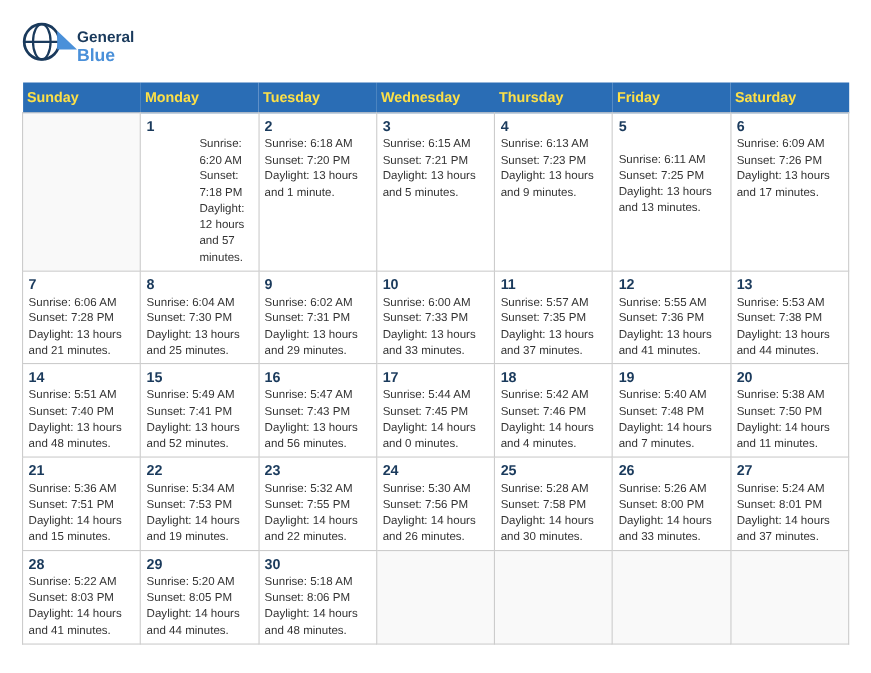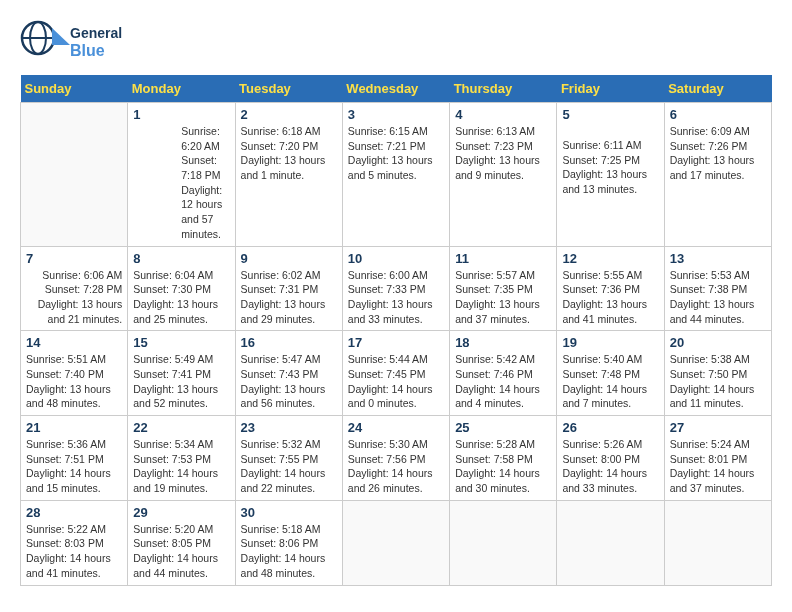--- a/index.html
+++ b/index.html
@@ -149,21 +149,21 @@
           <div class="day-number">6</div>
           <div class="day-info" style="white-space: pre-line;">Sunrise: 6:09 AM
 Sunset: 7:26 PM
 Daylight: 13 hours
 and 17 minutes.</div>
         </td>
       </tr>
       <tr class="week-row">
         <td>
           <div class="day-number">7</div>
-          <div class="day-info" style="white-space: pre-line; text-align: right;">Sunrise: 6:06 AM
+          <div class="day-info" style="white-space: pre-line;">Sunrise: 6:06 AM
 Sunset: 7:28 PM
 Daylight: 13 hours
 and 21 minutes.</div>
         </td>
         <td>
           <div class="day-number">8</div>
           <div class="day-info" style="white-space: pre-line;">Sunrise: 6:04 AM
 Sunset: 7:30 PM
 Daylight: 13 hours
 and 25 minutes.</div>

